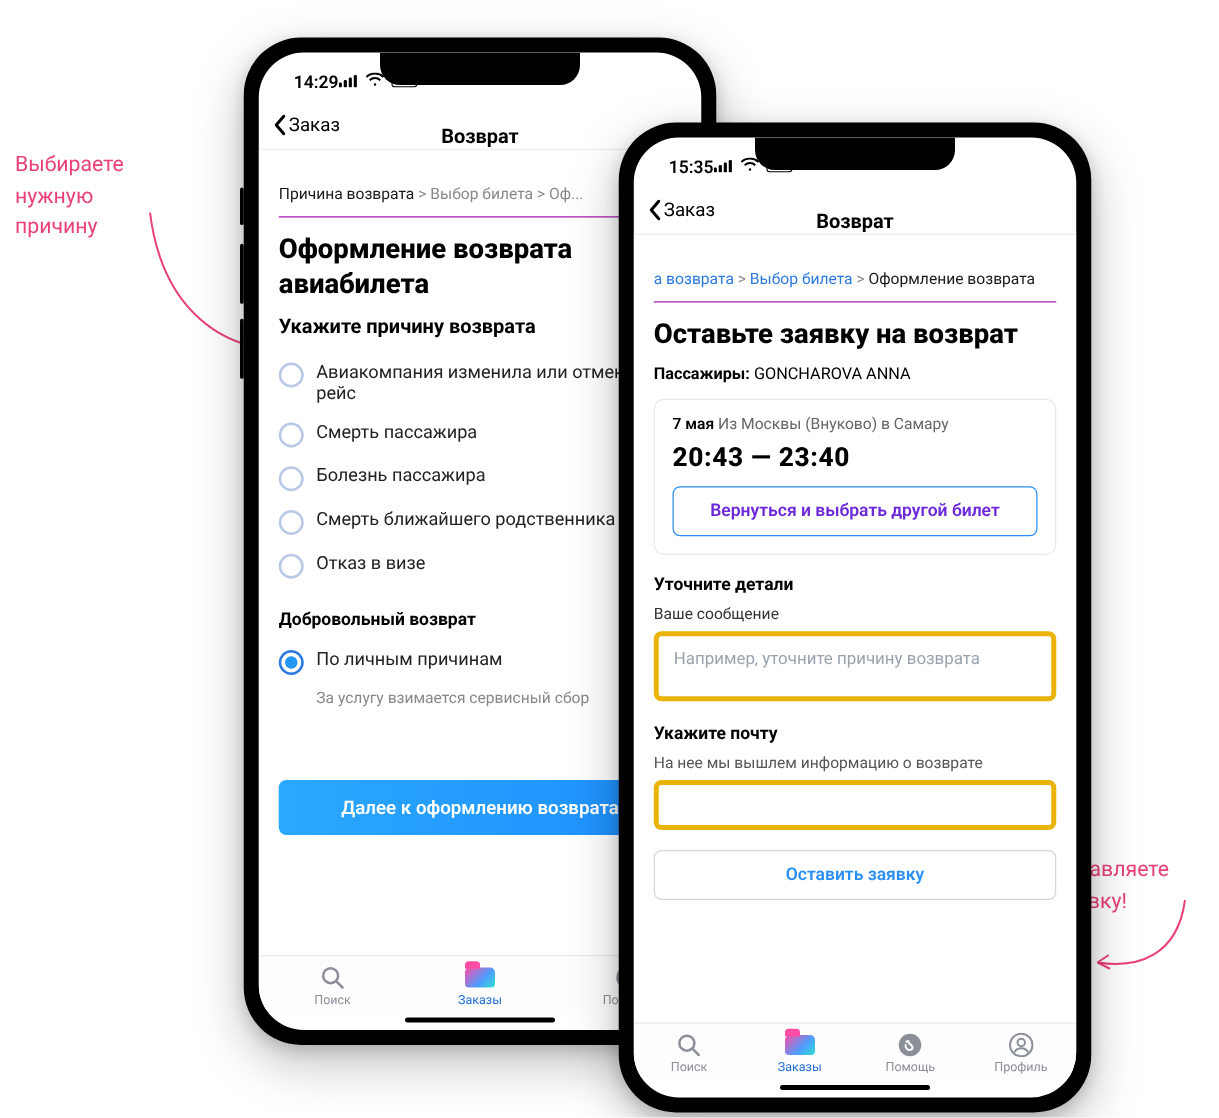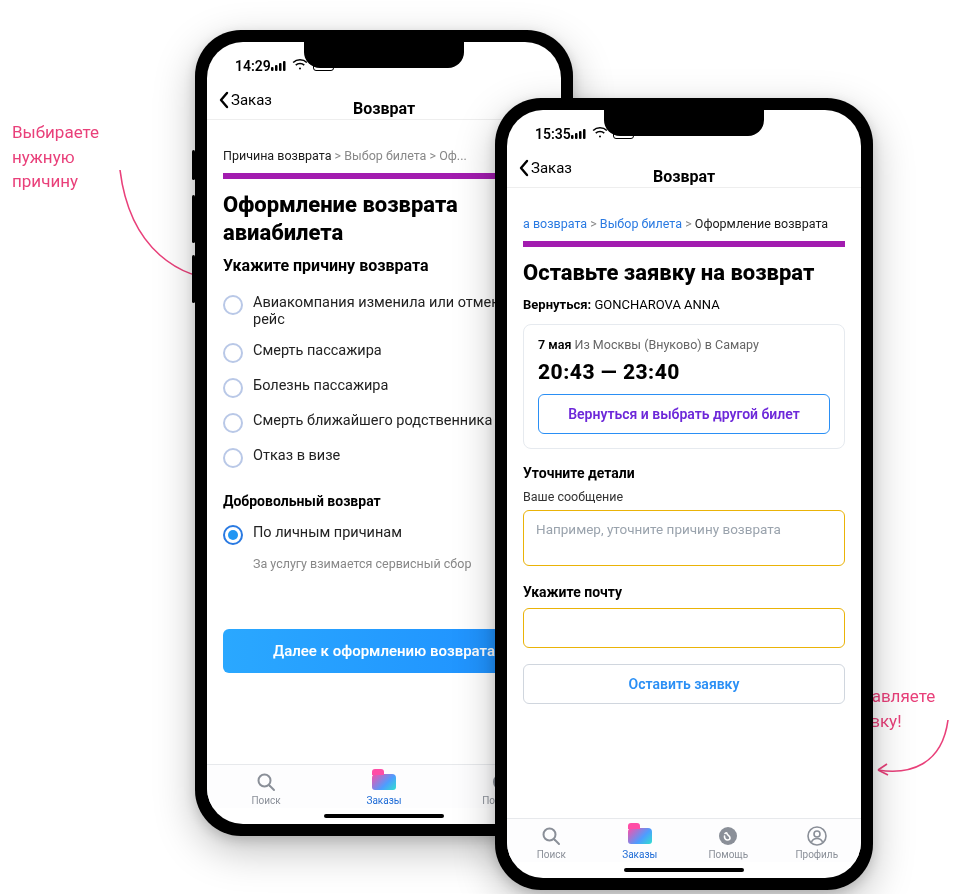--- a/index.html
+++ b/index.html
@@ -71,21 +71,21 @@
   }
   .nav-back {
     position:absolute; left:10px; display:flex; align-items:center;
     font-size:15px; color:#000;
   }
   .nav-title { font-size:16px; font-weight:700;margin-top:18px; }
 
   .content { flex:1; overflow:hidden; padding: 0; background:#fff; }
   .scroll { padding: 14px 16px 0 16px; }
 
-  .breadcrumb { font-size:12.5px; color:#888; padding: 14px 0 10px; border-bottom:6px solid #a21caf; margin-bottom: 12px; white-space:nowrap; overflow:hidden;}
+  .breadcrumb { font-size:12.5px; color:#888; padding: 14px 0 10px; border-bottom:1px solid #a21caf; margin-bottom: 12px; white-space:nowrap; overflow:hidden;}
   .breadcrumb .active { color:#1a1a1a; }
   .breadcrumb .link { color:#2a7ae2; }
 
   h1.page-title { font-size:22px; font-weight:800; line-height:1.25; margin: 4px 0 10px; }
   h2.sub-title  { font-size:16px; font-weight:700; margin: 8px 0 12px; }
   h3.group-title{ font-size:14px; font-weight:700; margin: 10px 0 8px; }
   .small-label  { font-size:12.5px; color:#333; margin: 2px 0 6px; }
   .hint         { font-size:12.5px; color:#888; margin: 4px 0 8px; padding-left:30px;}
 
   .radio-row {
@@ -117,21 +117,21 @@
     border:1px solid #e6eaef; border-radius:8px; padding:12px 14px 14px; margin:12px 0 16px;
   }
   .route-date { font-size:12.5px; color:#666; }
   .route-date b { color:#000000; font-weight:600;}
   .times { font-size:21px; font-weight:800; margin:8px 0 4px; letter-spacing:.5px;}
 
   .passengers { font-size:13px; margin: 8px 0 4px; }
   .passengers b { font-weight:700; }
 
   textarea.msg, input.text {
-    width:100%; border:1px solid #eab308; border-radius:6px; padding:10px 12px;
+    width:100%; border:4px solid #eab308; border-radius:6px; padding:10px 12px;
     font-size:13.5px; font-family:inherit; color:#333; background:#fff;
   }
   textarea.msg { height:56px; resize:none; }
   textarea.msg::placeholder { color:#9aa3ad; }
   input.text { height:40px; }
 
   .tab-bar {
     display:flex; border-top:1px solid #e7e9ec; background:#fdfdfe;
     padding: 6px 0 2px;
   }
@@ -325,40 +325,41 @@
           <span class="link">а возврата</span>
           <span> &gt; </span>
           <span class="link">Выбор билета</span>
           <span> &gt; </span>
           <span class="active">Оформление возврата</span>
         </div>
 
         <h1 class="page-title">Оставьте заявку на возврат</h1>
 
         <div class="passengers">
-          <b>Вернуться:</b>
+          <b>Пассажиры:</b>
           <span> </span>
           <span>GONCHAROVA ANNA</span>
         </div>
 
         <div class="card">
           <div class="route-date">
             <b>7 мая</b>
             <span> </span>
             <span>Из Москвы (Внуково) в Самару</span>
           </div>
           <div class="times">20:43 — 23:40</div>
           <div class="outline-btn">Вернуться и выбрать другой билет</div>
         </div>
 
         <h3 class="group-title">Уточните детали</h3>
         <div class="small-label">Ваше сообщение</div>
         <textarea class="msg" placeholder="Например, уточните причину возврата" style=""></textarea>
 
         <h3 class="group-title" style="margin-top:14px;">Укажите почту</h3>
+        <div class="small-label" style="color:#555;">На нее мы вышлем информацию о возврате</div>
         <input class="text" type="text" style="">
 
         <div class="outline-btn gray" style="margin-top:16px;">Оставить заявку</div>
       </div>
     </div>
 
     <div class="tab-bar">
       <div class="tab">
         <div class="ticon">
             <svg width="20" height="20">

